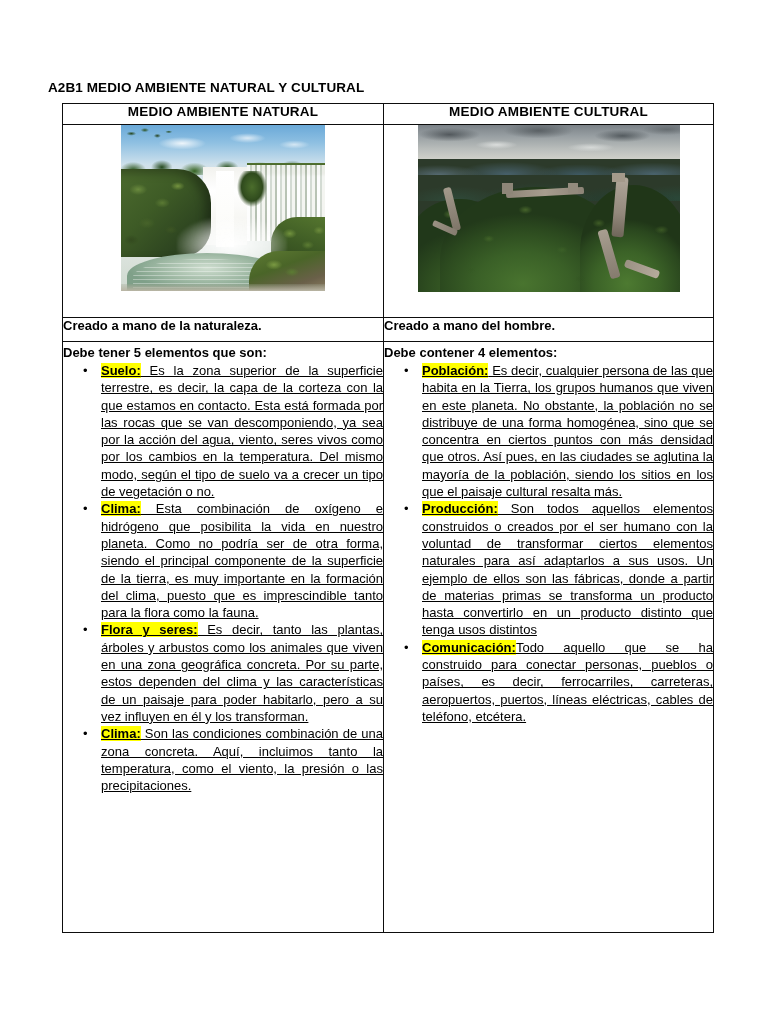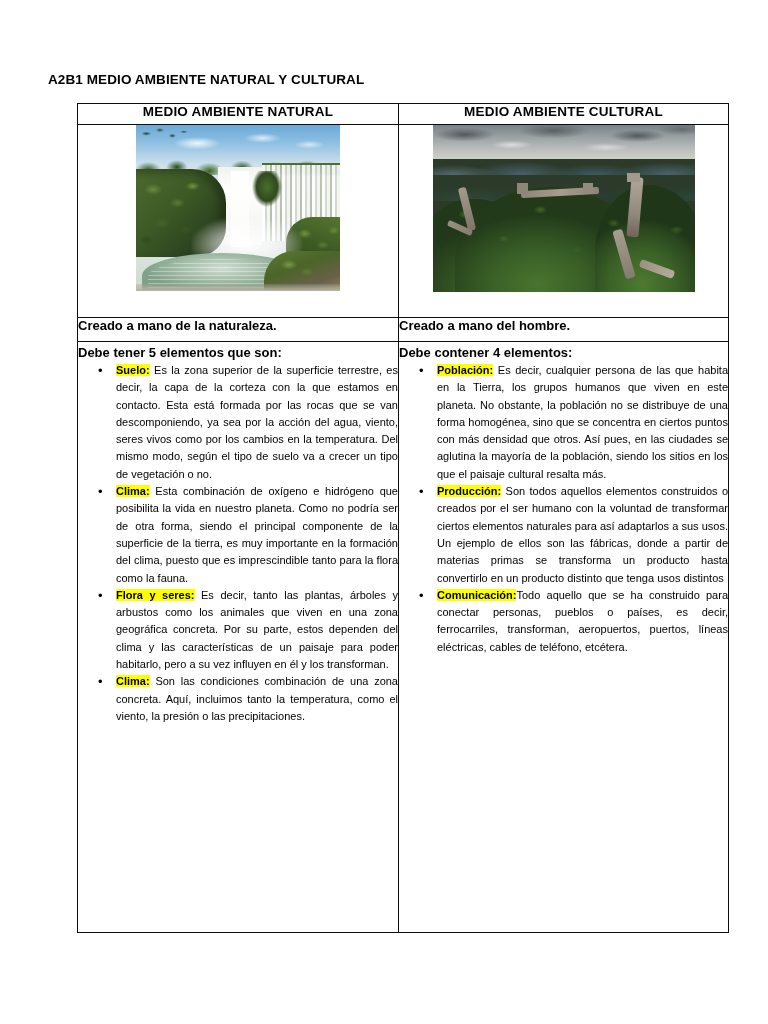--- a/index.html
+++ b/index.html
@@ -18,29 +18,29 @@
   .page {
     position: absolute;
     left: 0; top: 0;
     width: 768px;
     height: 1024px;
     background: #ffffff;
   }
   .doc-title {
     position: absolute;
     left: 48px;
-    top: 72px;
+    top: 80px;
     font-size: 13.5px;
     font-weight: bold;
     letter-spacing: 0.1px;
     white-space: nowrap;
   }
   table.main-table {
     position: absolute;
-    left: 77px;
+    left: 62px;
     top: 103px;
     width: 651px;
     border-collapse: collapse;
     table-layout: fixed;
   }
   table.main-table td {
     border: 1px solid #0d0d0d;
     vertical-align: top;
     padding: 0;
   }
@@ -78,26 +78,27 @@
     font-weight: bold;
     margin: 2px 0 1px 0;
     line-height: 17px;
   }
   ul.bullets {
     margin: 0;
     padding: 0 0 0 36px;
     list-style: none;
   }
   ul.bullets > li {
-    font-size: 11px;
+    font-size: 13px;
     line-height: 17.3px;
     text-align: justify;
     margin: 0 0 0 0;
     position: relative;
     padding-left: 2px;
+    text-decoration: underline;
   }
   ul.bullets > li::before {
     content: "\2022";
     position: absolute;
     left: -16px;
     top: 0px;
     font-size: 13px;
     line-height: 17.3px;
   }
   .hl {
@@ -429,20 +430,20 @@
             <li><span class="hl">Clima:</span><span> Esta combinación de oxígeno e hidrógeno que posibilita la vida en nuestro planeta. Como no podría ser de otra forma, siendo el principal componente de la superficie de la tierra, es muy importante en la formación del clima, puesto que es imprescindible tanto para la flora como la fauna.</span></li>
             <li><span class="hl">Flora y seres:</span><span> Es decir, tanto las plantas, árboles y arbustos como los animales que viven en una zona geográfica concreta. Por su parte, estos dependen del clima y las características de un paisaje para poder habitarlo, pero a su vez influyen en él y los transforman.</span></li>
             <li><span class="hl">Clima:</span><span> Son las condiciones combinación de una zona concreta. Aquí, incluimos tanto la temperatura, como el viento, la presión o las precipitaciones.</span></li>
           </ul>
         </td>
         <td class="body-cell">
           <p class="intro">Debe contener 4 elementos:</p>
           <ul class="bullets">
             <li><span class="hl">Población:</span><span> Es decir, cualquier persona de las que habita en la Tierra, los grupos humanos que viven en este planeta. No obstante, la población no se distribuye de una forma homogénea, sino que se concentra en ciertos puntos con más densidad que otros. Así pues, en las ciudades se aglutina la mayoría de la población, siendo los sitios en los que el paisaje cultural resalta más.</span></li>
             <li><span class="hl">Producción:</span><span> Son todos aquellos elementos construidos o creados por el ser humano con la voluntad de transformar ciertos elementos naturales para así adaptarlos a sus usos. Un ejemplo de ellos son las fábricas, donde a partir de materias primas se transforma un producto hasta convertirlo en un producto distinto que tenga usos distintos</span></li>
-            <li><span class="hl">Comunicación:</span><span>Todo aquello que se ha construido para conectar personas, pueblos o países, es decir, ferrocarriles, transforman, aeropuertos, puertos, líneas eléctricas, cables de teléfono, etcétera.</span></li>
+            <li><span class="hl">Comunicación:</span><span>Todo aquello que se ha construido para conectar personas, pueblos o países, es decir, ferrocarriles, carreteras, aeropuertos, puertos, líneas eléctricas, cables de teléfono, etcétera.</span></li>
           </ul>
         </td>
       </tr>
     </tbody>
   </table>
 
 </div>
 
 </body></html>

